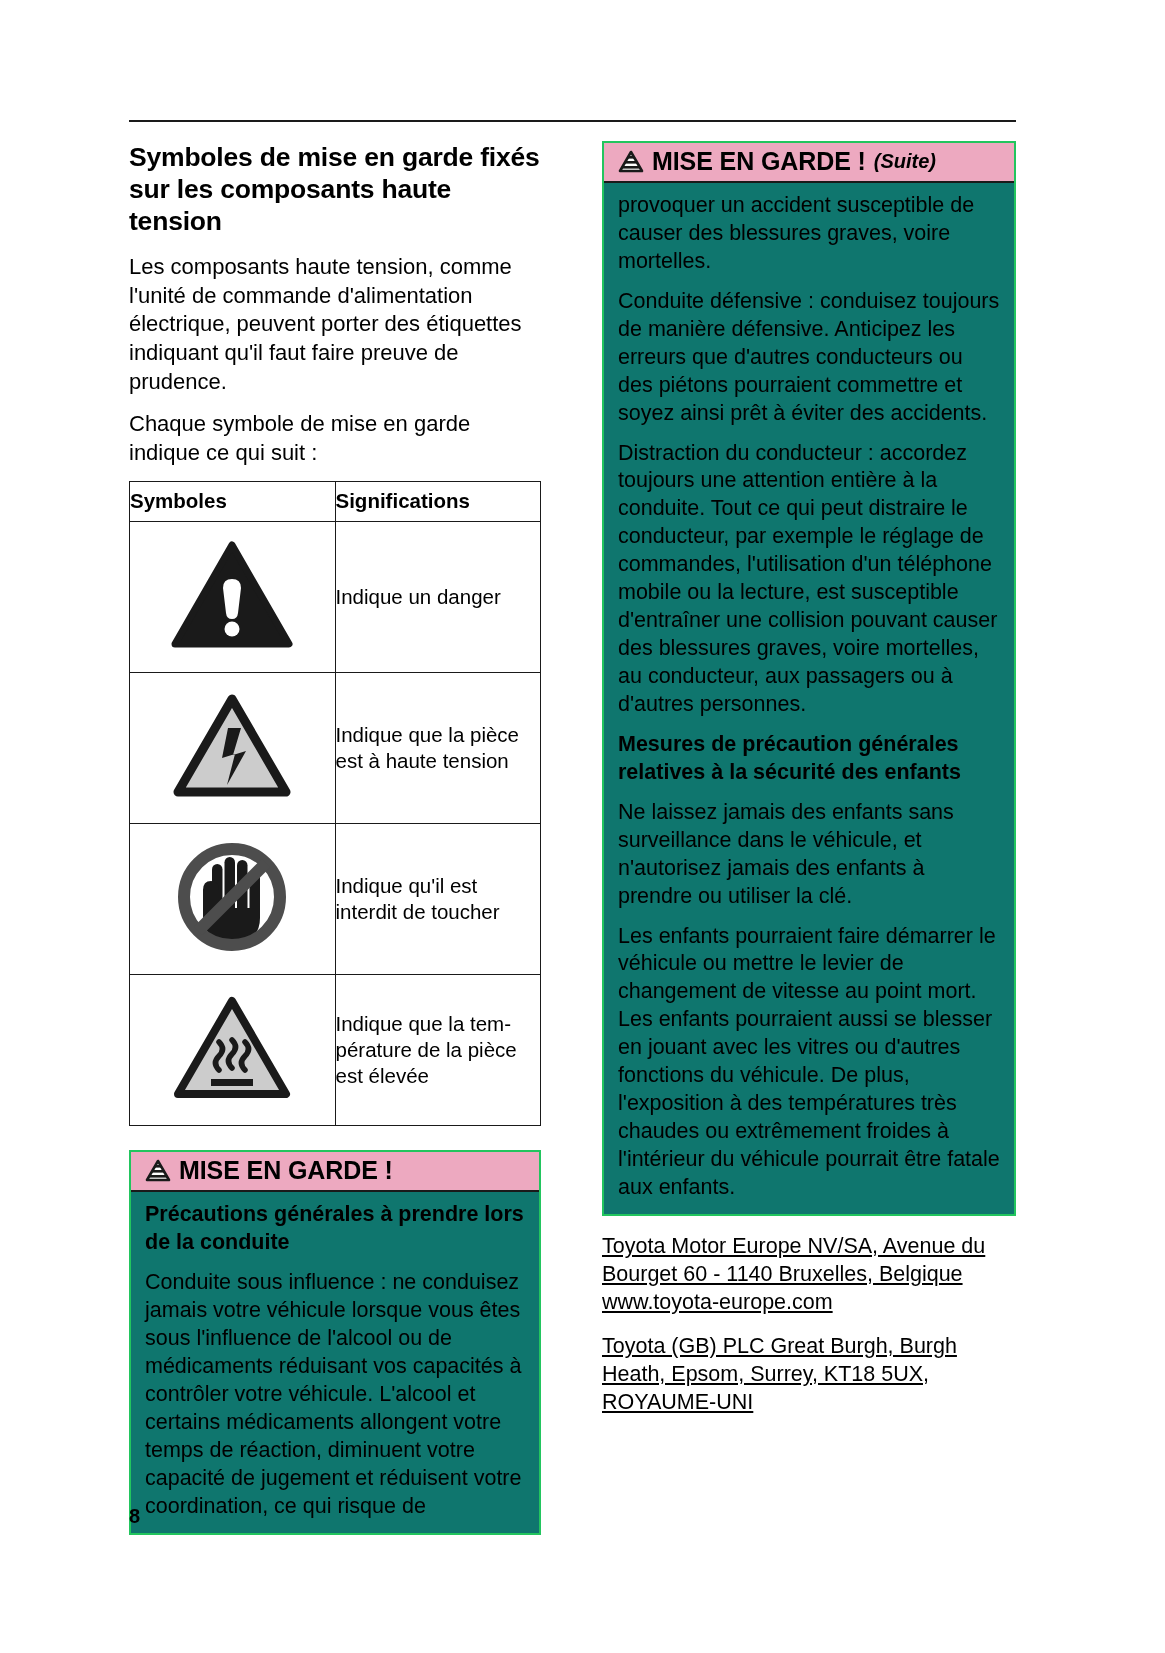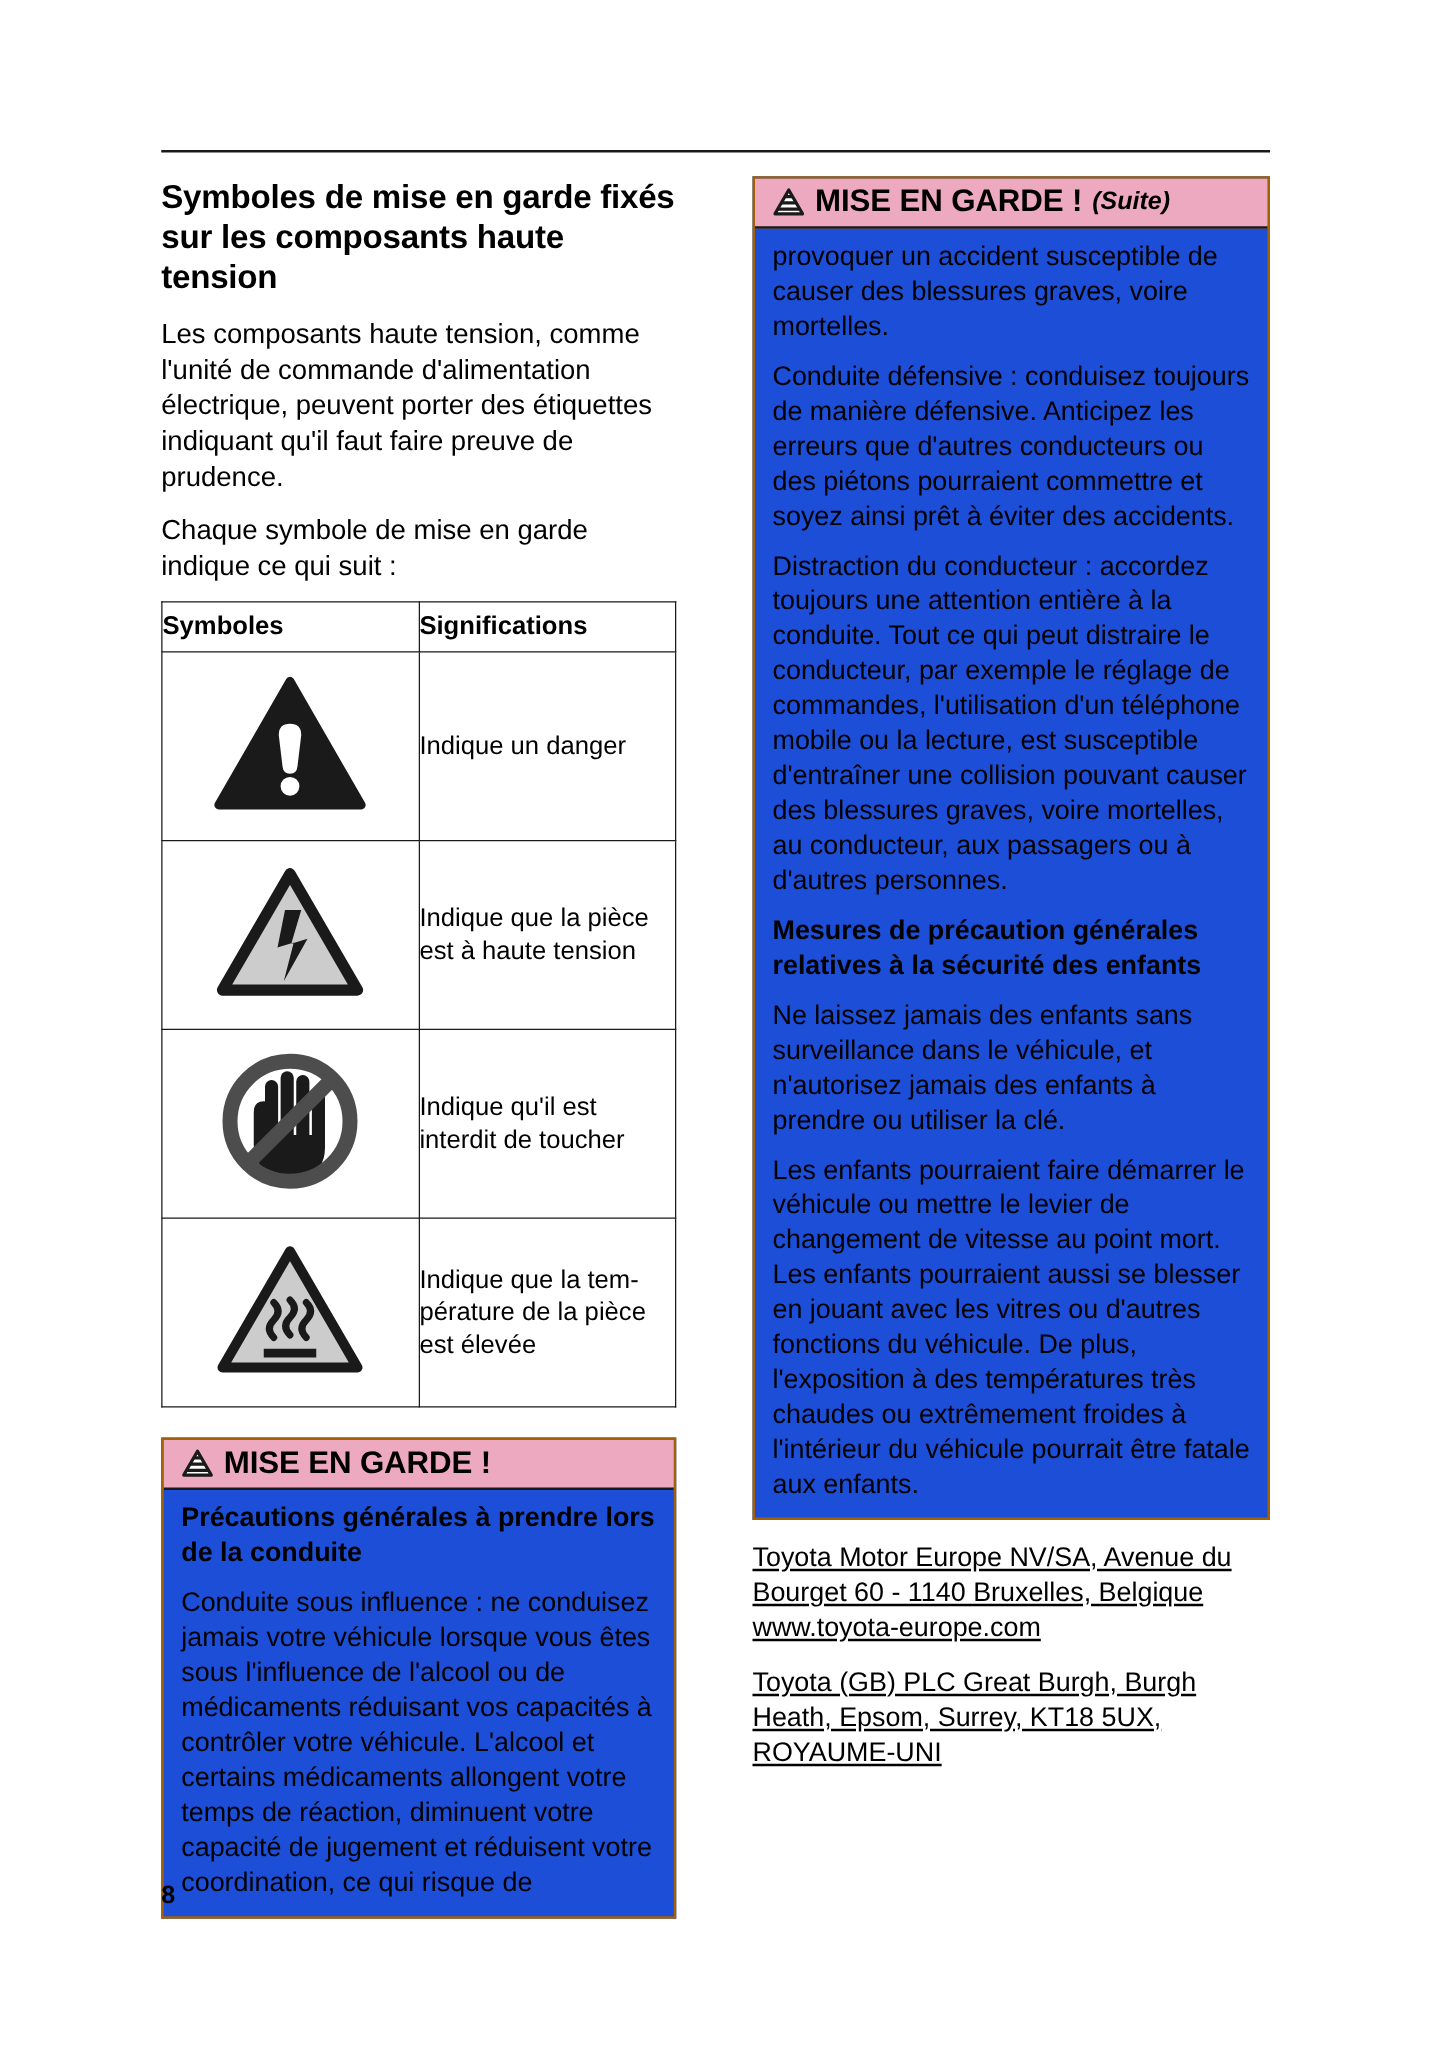--- a/index.html
+++ b/index.html
@@ -85,23 +85,23 @@
   }
   td.mean-cell {
     padding: 0 10px 0 14px;
     font-size: 20.5px;
     line-height: 1.28;
     vertical-align: middle;
   }
 
   
   .warn-box {
-    border: 2px solid #a16207;
+    border: 2px solid #22c55e;
     margin-top: 24px;
-    background: #1d4ed8;
+    background: #0f766e;
   }
   .warn-head {
     background: #eda9c0;
     border-bottom: 2px solid #1a1a1a;
     display: flex;
     align-items: center;
     padding: 6px 8px 7px 14px;
     gap: 8px;
   }
   .warn-head .wtitle {

